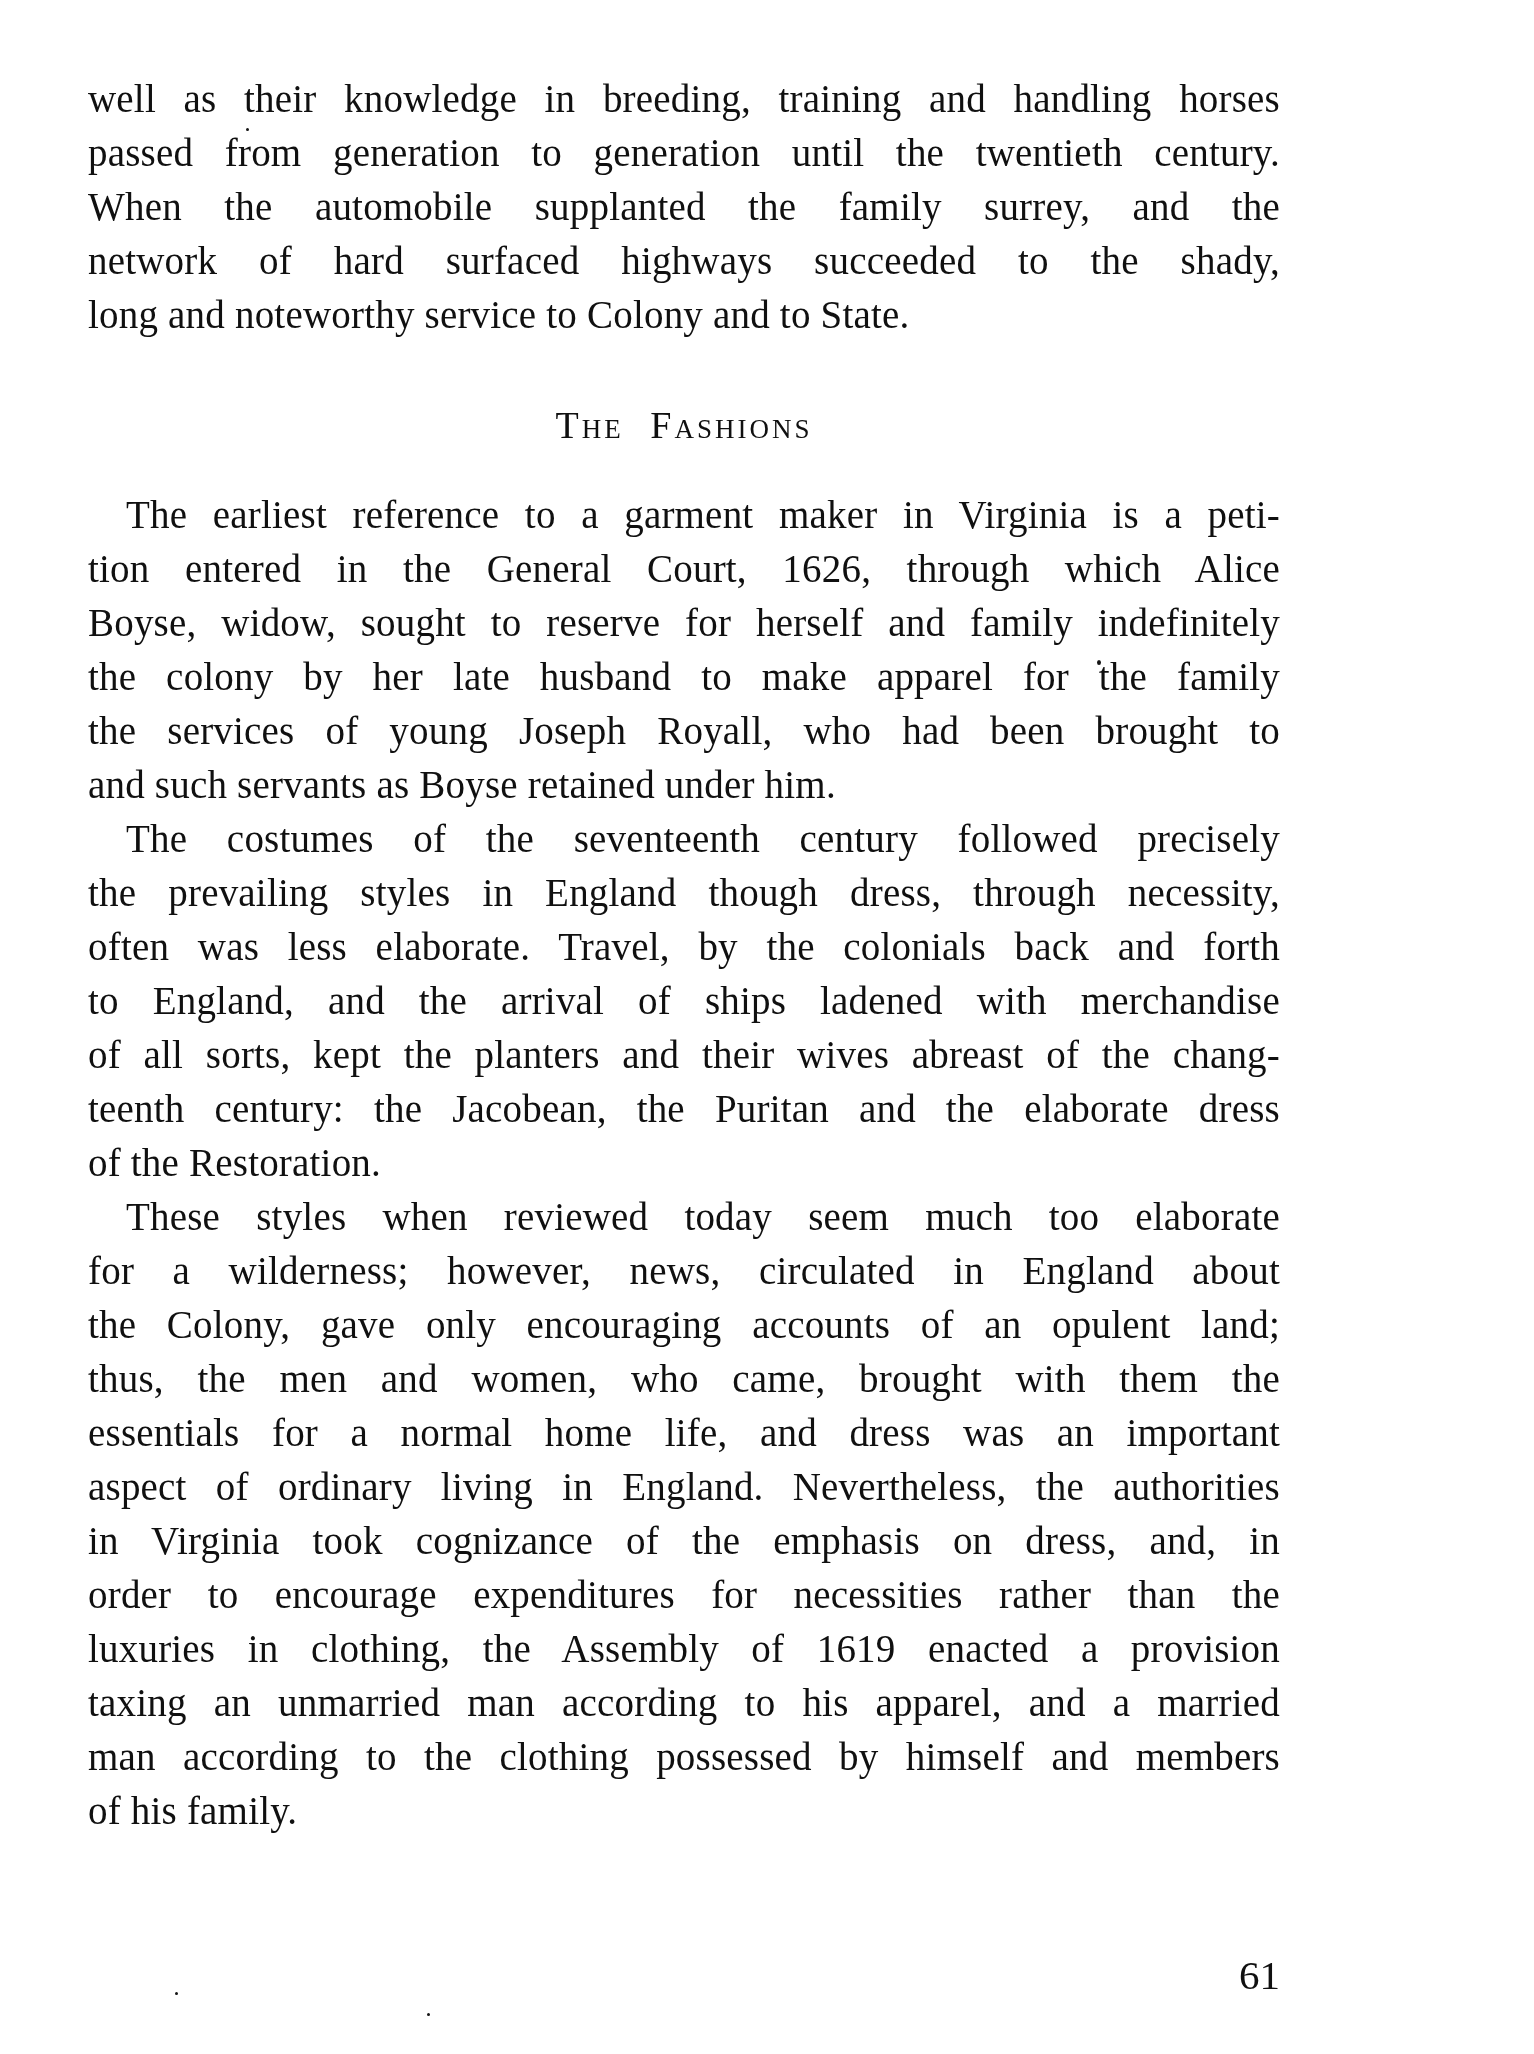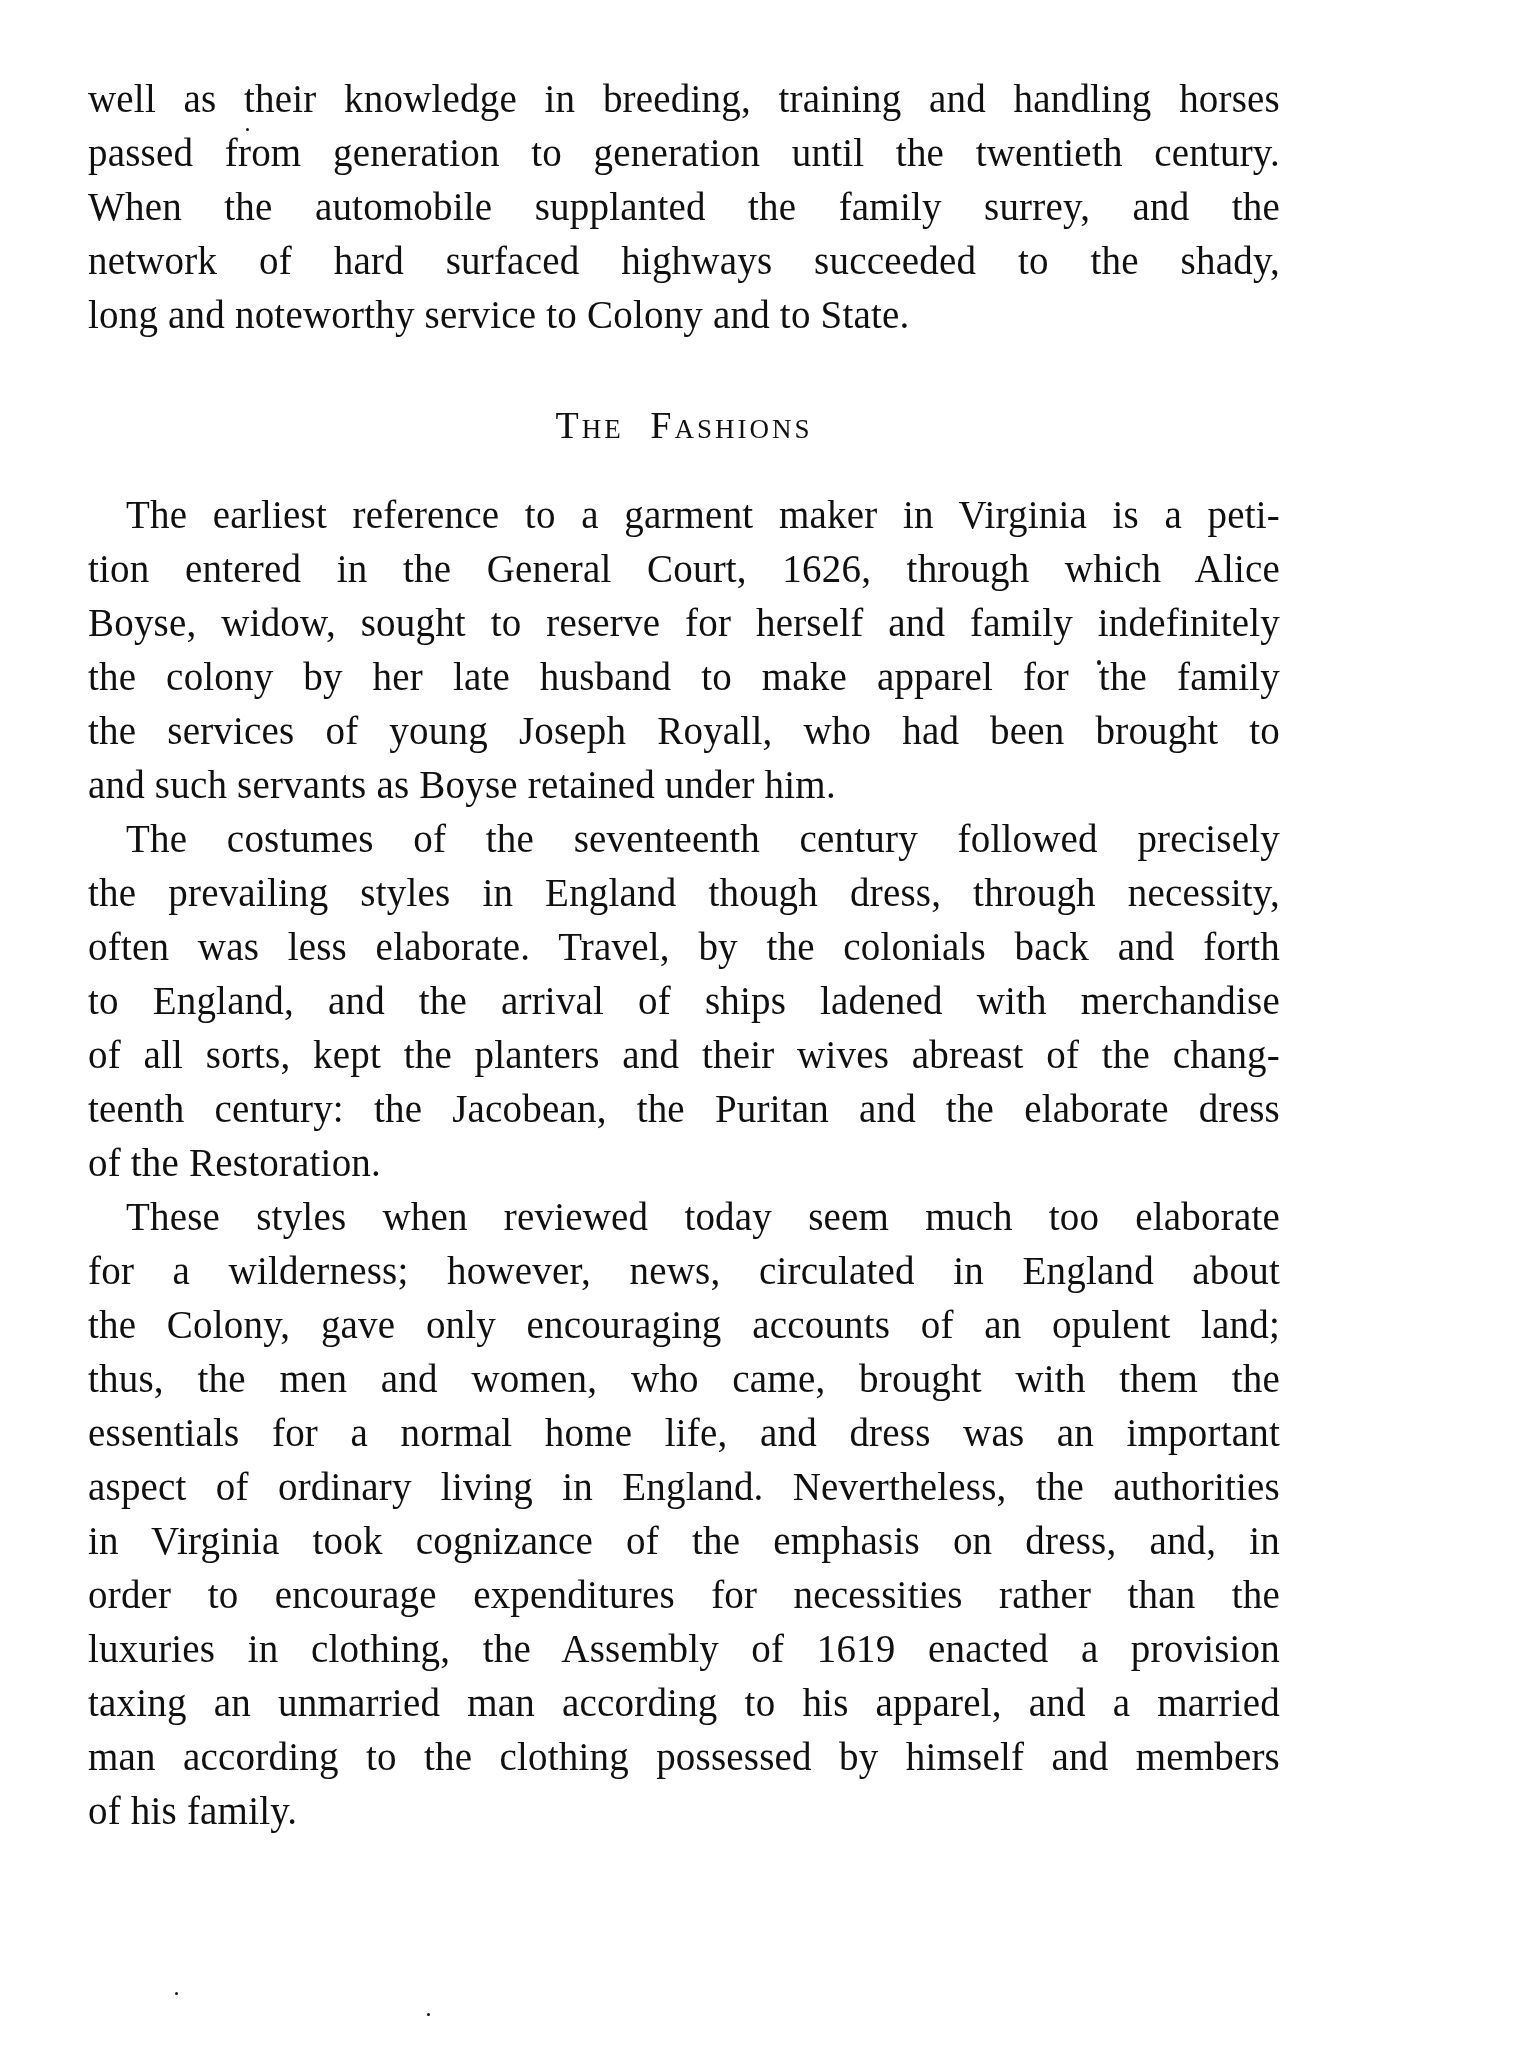--- a/index.html
+++ b/index.html
@@ -107,20 +107,21 @@
       <div class="line">in Virginia took cognizance of the emphasis on dress, and, in</div>
       <div class="line">order to encourage expenditures for necessities rather than the</div>
       <div class="line">luxuries in clothing, the Assembly of 1619 enacted a provision</div>
       <div class="line">taxing an unmarried man according to his apparel, and a married</div>
       <div class="line">man according to the clothing possessed by himself and members</div>
       <div class="line last">of his family.</div>
     </div>
 
   </div>
 
+  <div class="page-number">61</div>
 
   <div class="speck diamond" style="left:1396px; top:851px; width:7px; height:7px;"></div>
   <div class="speck" style="left:1097px; top:660px; width:4px; height:5px;"></div>
   <div class="speck" style="left:246px; top:128px; width:3px; height:3px;"></div>
   <div class="speck" style="left:175px; top:1992px; width:3px; height:3px;"></div>
   <div class="speck" style="left:427px; top:2013px; width:3px; height:3px;"></div>
   <div class="speck" style="left:1363px; top:1988px; width:4px; height:4px;"></div>
 </div>
 
 </body></html>

